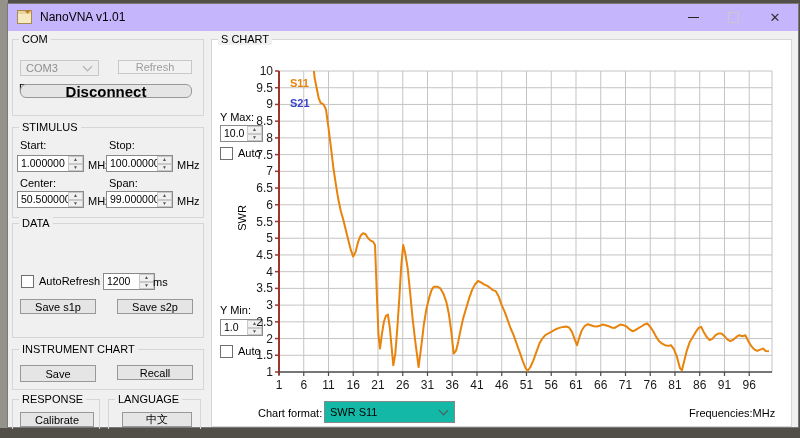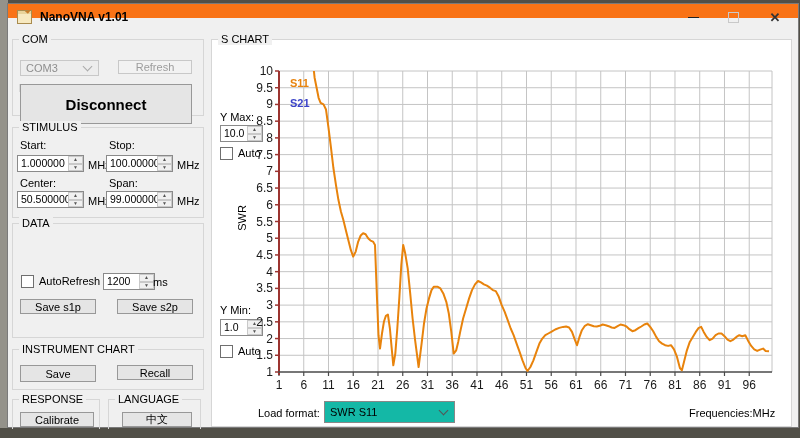--- a/index.html
+++ b/index.html
@@ -1,21 +1,21 @@
 <!DOCTYPE html>
 <html><head>
 <meta charset="utf-8">
 <style>
   html,body{margin:0;padding:0;width:800px;height:438px;overflow:hidden;
     font-family:"Liberation Sans",sans-serif;background:#514f47;}
   #desktop-strip{position:absolute;left:0;top:0;width:8px;height:428px;background:#94928a;}
   #window{position:absolute;left:7px;top:3px;width:792px;height:425px;
     background:#f0f0f0;border:1px solid #7a7a7a;box-sizing:border-box;}
   
-  #titlebar{position:absolute;left:0;top:0;width:100%;height:14px;background:#f97316;font-weight:bold;}
+  #titlebar{position:absolute;left:0;top:0;width:100%;height:27px;background:#c4b5fd;}
   #app-icon{position:absolute;left:9px;top:6px;width:15px;height:14px;background:#f7e9c0;
     border:1px solid #a98b4e;box-sizing:border-box;}
   #app-icon:before{content:"";position:absolute;left:0;top:0;width:100%;height:3px;background:#e8d39a;}
   #app-icon:after{content:"";position:absolute;right:1px;top:-3px;width:0;height:0;
     border-left:4px solid transparent;border-bottom:5px solid #c77b28;transform:rotate(40deg);}
   #title-text{position:absolute;left:32px;top:6px;font-size:12px;color:#000;}
   .cap-btn{position:absolute;top:0;width:38px;height:27px;display:flex;align-items:center;justify-content:center;}
   #min-btn{right:86px;} #max-btn{right:46px;} #close-btn{right:4px;}
   #min-btn .bar{width:11px;height:1px;background:#222;}
   #max-btn .box{width:9px;height:9px;border:1px solid #c9c9c9;}
@@ -69,21 +69,21 @@
   </div>
 
   <div class="grp" style="left:4px;top:35px;width:192px;height:77px;">
     <span class="grp-label">COM</span>
     <span class="lbl" style="left:6px;top:6px;margin-top:36px;">Port Name:</span>
     <div class="combo disabled" style="left:7px;top:20px;width:79px;height:16px;">
       <span>COM3</span>
       <span class="chev"></span>
     </div>
     <div class="btn disabled" style="left:105px;top:20px;width:74px;height:14px;">Refresh</div>
-    <div class="btn big" style="left:7px;top:44px;width:172px;height:40px;">Disconnect</div>
+    <div class="btn big" style="left:7px;top:44px;width:172px;height:14px;border-radius:6px;">Disconnect</div>
   </div>
 
   <div class="grp" style="left:4px;top:123px;width:192px;height:91px;padding-left:29px;">
     <span class="grp-label">STIMULUS</span>
     <span class="lbl" style="left:7px;top:11px;">Start:</span>
     <div class="spin" style="left:4px;top:27px;width:67px;height:17px;">
       <span class="spin-val">1.000000</span>
       <span class="spin-btns">
           <span class="spin-btn">▲</span>
           <span class="spin-btn">▼</span>
@@ -301,20 +301,20 @@
           <rect x="42" y="11" width="493" height="301"></rect>
         </clipPath>
         <polyline points="74.2,-39.2 76.2,4.3 77.6,17.7 79.6,27.7 81.6,37.8 83.6,42.8 86.5,44.4 89.0,49.5 91.5,67.9 94.0,87.9 96.4,108.0 98.9,124.7 101.4,139.8 103.9,151.5 106.3,159.8 108.8,169.9 111.3,179.9 113.8,189.9 116.2,196.6 118.7,191.6 121.2,181.6 123.7,175.5 126.1,173.2 128.6,174.2 131.1,178.2 133.6,180.6 136.0,181.6 138.0,184.9 140.0,238.4 141.5,275.2 143.0,288.6 145.0,273.5 146.9,261.8 148.9,255.8 150.9,254.5 152.9,268.5 154.4,285.2 156.3,305.3 158.3,293.6 160.3,268.5 162.3,238.4 164.3,205.0 166.2,184.9 168.2,193.3 170.7,208.3 173.2,233.4 175.6,258.5 178.1,280.2 181.6,307.0 184.6,283.6 187.0,263.5 189.5,248.5 192.0,238.4 194.5,230.1 196.9,226.7 200.4,226.7 203.4,228.4 206.3,233.4 209.3,241.8 211.8,253.5 214.3,271.9 216.7,293.6 219.2,290.3 221.2,281.9 223.2,271.9 226.1,258.5 229.1,248.5 232.1,238.4 235.0,230.1 238.0,224.4 241.0,221.0 244.0,222.4 246.9,224.4 249.9,225.7 252.9,227.7 255.8,230.1 258.8,231.1 261.8,236.8 264.7,245.1 267.7,251.8 270.7,260.2 273.7,268.5 276.6,275.2 279.6,283.6 282.6,291.9 285.5,300.3 288.5,308.0 290.5,311.0 293.4,307.0 296.4,300.3 299.4,291.9 302.4,283.6 305.3,278.6 308.3,275.2 311.3,273.5 314.2,271.9 318.2,269.5 322.2,267.9 326.1,266.9 329.1,266.5 332.1,267.5 335.0,271.9 338.0,280.2 340.0,285.2 342.5,276.9 344.9,270.2 347.9,265.8 350.9,264.2 353.8,265.2 356.8,266.2 359.8,266.5 362.7,265.8 365.7,264.5 368.7,265.2 371.7,266.2 374.6,267.5 377.6,267.9 380.6,266.2 383.5,264.5 386.5,265.2 389.5,266.5 392.4,269.2 395.4,271.2 398.4,270.2 401.4,268.2 404.3,266.5 407.3,264.5 410.3,263.5 413.2,266.9 416.2,271.2 419.2,276.9 422.1,281.2 425.1,283.6 428.1,285.2 431.1,285.9 434.0,285.2 437.0,289.3 440.0,296.9 442.9,308.0 444.9,310.3 447.4,300.3 449.9,290.3 452.8,281.9 455.8,276.9 458.8,271.9 461.7,267.9 464.2,266.9 466.7,271.9 469.7,276.9 472.6,280.2 475.6,278.6 478.6,275.2 481.5,273.5 484.5,273.5 487.5,276.2 490.5,279.6 493.4,281.2 496.4,279.6 499.4,276.9 502.3,275.2 505.3,276.2 508.3,275.2 511.2,280.9 514.2,285.9 517.2,289.3 520.2,290.9 523.1,289.6 526.1,288.6 528.6,290.9 532.0,291.3" fill="none" stroke="#e8830c" stroke-width="2" stroke-linejoin="round" clip-path="url(#plotclip)"></polyline>
       </svg>
 
     <span class="legend" style="left: 78px; top: 37px; color: rgb(232, 131, 12);">S11</span>
     <span class="legend" style="left: 78px; top: 57px; color: rgb(59, 67, 200);">S21</span>
 
     <span class="lbl" style="left:477px;top:367px;">Frequencies:MHz</span>
 
-    <span class="lbl" style="left:46px;top:367px;">Load format:</span>
+    <span class="lbl" style="left:46px;top:367px;">Chart format:</span>
     <div class="combo" style="left:112px;top:361px;width:131px;height:22px;">
       <span>SWR S11</span>
       <span class="chev"></span>
     </div>
   </div>
 
 </div>
 
 </body></html>

